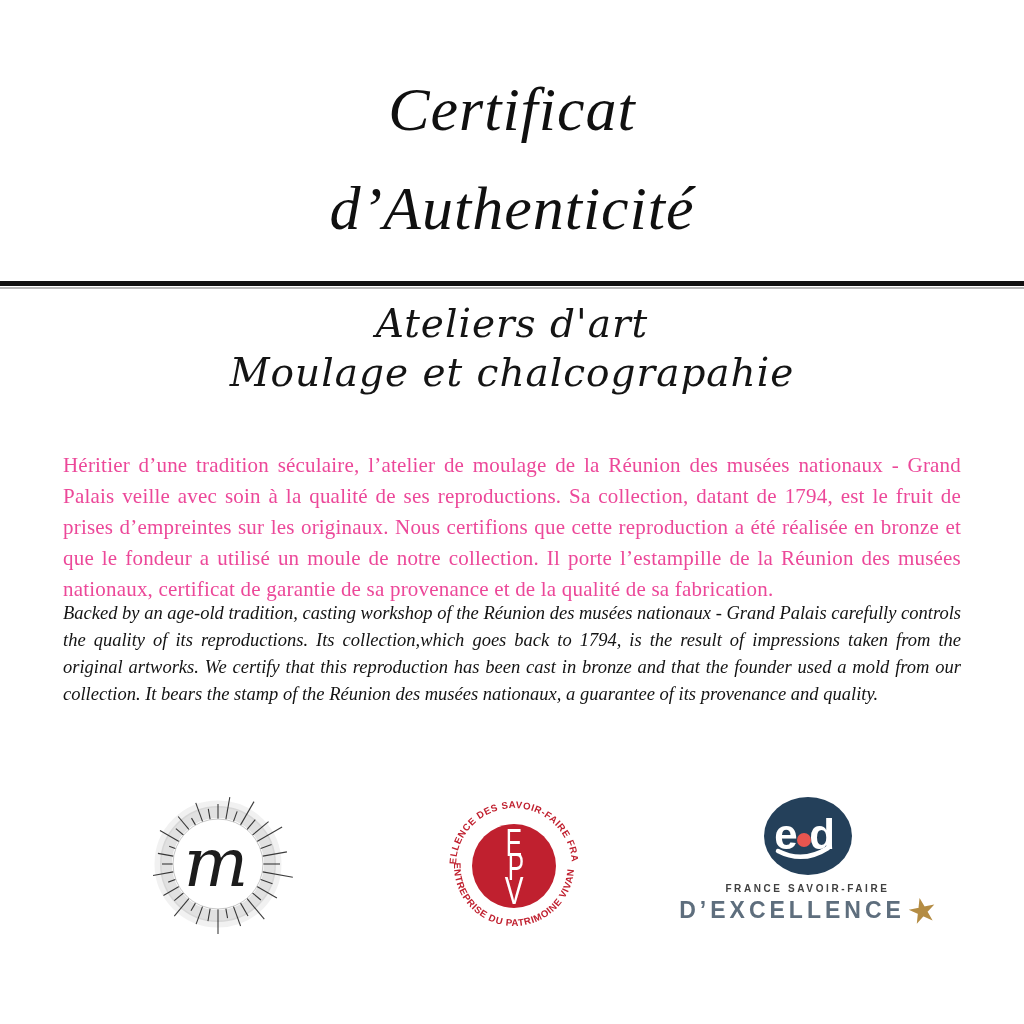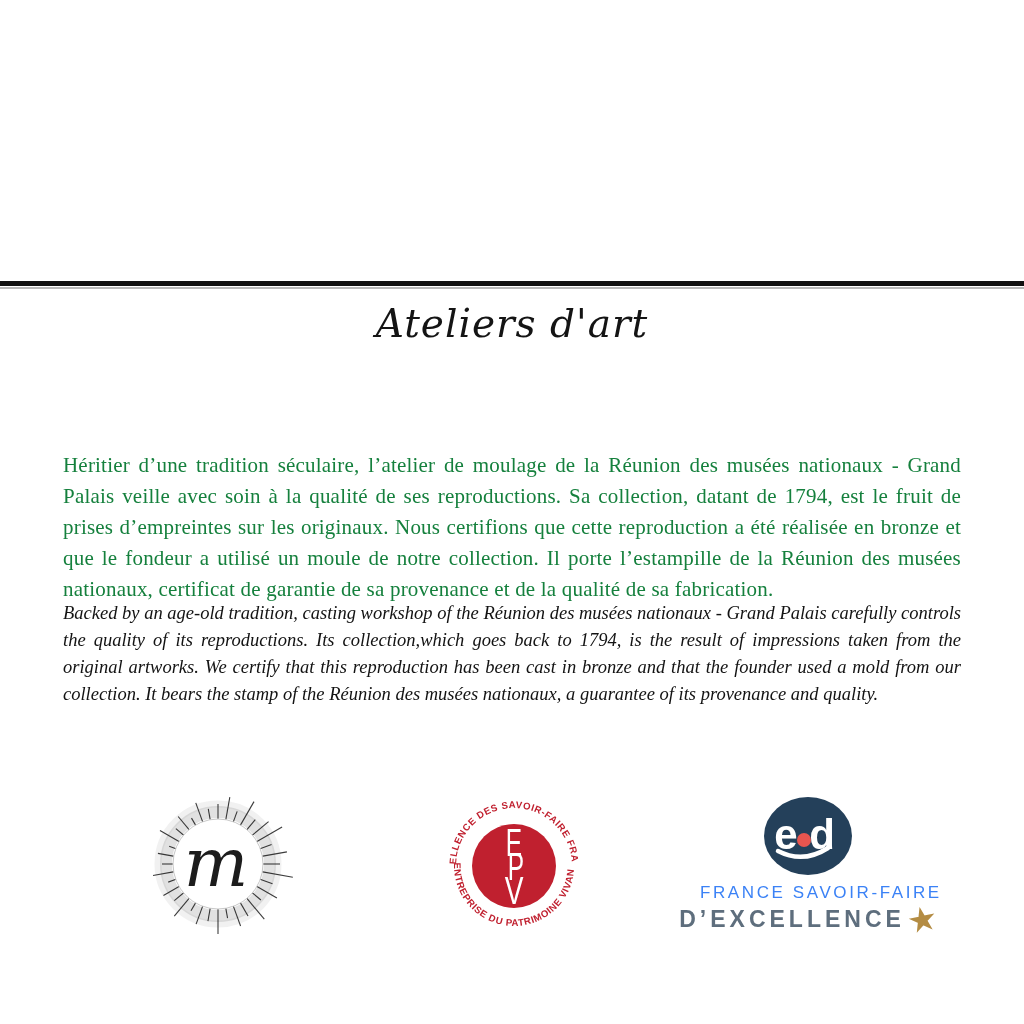--- a/index.html
+++ b/index.html
@@ -19,65 +19,70 @@
   .divider .thin{height:2px; background:#9a9a9a; margin-top:1px; opacity:.7;}
   
   .subtitle{
     position:absolute; top:300px; left:0; width:1024px; text-align:center;
     font-style:italic; font-family:"DejaVu Serif", serif;
     font-size:39px; line-height:1.25; color:#141414; letter-spacing:1px;
   }
   
   .para-fr{
     position:absolute; top:450px; left:63px; width:898px;
-    font-size:21px; line-height:31px; text-align:justify; color:#15803d;
+    font-size:21px; line-height:31px; text-align:justify; color:#ec4899;
     letter-spacing:.2px;
   }
   .para-en{
     position:absolute; top:600px; left:63px; width:898px;
     font-style:italic; font-size:18.5px; line-height:27px; text-align:justify;
     color:#131313;
   }
   
   .logo{position:absolute;}
   .logo-rmn{left:146px; top:786px; width:148px; height:162px;}
   .logo-epv{left:430px; top:784px; width:168px; height:166px;}
   .logo-ed{left:700px; top:796px; width:215px; text-align:center;
            font-family:"Liberation Sans", sans-serif;}
   .ed-line1{
-    margin-top:7px; font-size:17px; font-weight:normal; letter-spacing:2.6px;
-    color:#3b82f6; white-space:nowrap;
+    margin-top:7px; font-size:10px; font-weight:bold; letter-spacing:2.6px;
+    color:#404040; white-space:nowrap;
   }
   .ed-line2{
     margin-top:3px; font-size:23px; font-weight:700; letter-spacing:4px;
     color:#5e6e7d; white-space:nowrap; display:flex; align-items:center;
     justify-content:center;
   }
   .ed-star{
     display:inline-block; color:#b48c43; font-size:30px; line-height:22px;
     transform:rotate(-12deg); margin-left:4px; letter-spacing:0;
   }
   .epv-arc{ font-family:"Liberation Sans", sans-serif; font-size:9.6px;
             font-weight:bold; letter-spacing:.6px; }
   .epv-letter{ font-family:"Liberation Sans", sans-serif; fill:#ffffff; }
   .rmn-m{ font-family:"DejaVu Serif", serif; font-style:italic; }
 </style>
 </head>
 <body>
 
 <div class="page">
 
+  <div class="title">
+    <div>Certificat</div>
+    <div>d’Authenticité</div>
+  </div>
 
   <div class="divider">
     <div class="thick"></div>
     <div class="thin"></div>
   </div>
 
   <div class="subtitle">
     <div>Ateliers d'art</div>
+    <div>Moulage et chalcograpahie</div>
   </div>
 
   <div class="para-fr">Héritier d’une tradition séculaire, l’atelier de moulage de la Réunion des musées nationaux - Grand Palais veille avec soin à la qualité de ses reproductions. Sa collection, datant de 1794, est le fruit de prises d’empreintes sur les originaux. Nous certifions que cette reproduction a été réalisée en bronze et que le fondeur a utilisé un moule de notre collection. Il porte l’estampille de la Réunion des musées nationaux, certificat de garantie de sa provenance et de la qualité de sa fabrication.</div>
 
   <div class="para-en">Backed by an age-old tradition, casting workshop of the Réunion des musées nationaux - Grand Palais carefully controls the quality of its reproductions. Its collection,which goes back to 1794, is the result of impressions taken from the original artworks. We certify that this reproduction has been cast in bronze and that the founder used a mold from our collection. It bears the stamp of the Réunion des musées nationaux, a guarantee of its provenance and quality.</div>
 
   <div class="logo logo-rmn">
     <svg width="148" height="162" viewBox="0 0 148 162">
       <g transform="translate(72,78)">
         <circle r="52" fill="none" stroke="#777" stroke-width="12" opacity="0.22"></circle>

